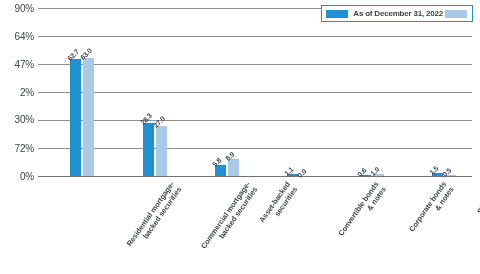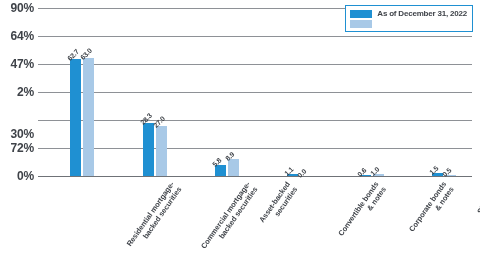--- a/index.html
+++ b/index.html
@@ -49,22 +49,22 @@
     position: absolute;
     left: 0;
     top: 8px;
     width: 34px;
     height: 168px;
   }
   .y-label {
     position: absolute;
     right: 0;
     transform: translateY(-50%);
-    font-size: 12px;
-    font-weight: bold;
+    font-size: 10px;
+    font-weight: normal;
     color: #3f4349;
     letter-spacing: -0.2px;
     white-space: nowrap;
   }
 
   
   .bar {
     position: absolute;
     bottom: 0;
   }
@@ -106,21 +106,21 @@
 
   
   .legend {
     position: absolute;
     right: 7px;
     top: 5px;
     border: 1px solid #1f90d2;
     background: #ffffff;
     padding: 3px 5px 3px 4px;
     display: flex;
-    flex-direction: column;
+    flex-direction: row;
     gap: 2px;
   }
   .legend-row {
     display: flex;
     align-items: center;
     gap: 5px;
   }
   .legend-swatch {
     width: 22px;
     height: 8px;
@@ -148,21 +148,21 @@
 </head>
 <body>
 
 <div id="chart-root">
 
   <div class="top-rule"></div>
 
   <div class="y-labels">
       <div class="y-label" style="top: 168px;">0%</div>
       <div class="y-label" style="top: 140px;">72%</div>
-      <div class="y-label" style="top: 126px;">30%</div>
+      <div class="y-label" style="top: 111px;">30%</div>
       <div class="y-label" style="top: 84px;">2%</div>
       <div class="y-label" style="top: 56px;">47%</div>
       <div class="y-label" style="top: 28px;">64%</div>
       <div class="y-label" style="top: 0px;">90%</div>
     </div>
 
   <div class="plot-area">
       <div class="gridline baseline" style="top: 168px;"></div>
       <div class="gridline" style="top: 140px;"></div>
       <div class="gridline" style="top: 112px;"></div>

